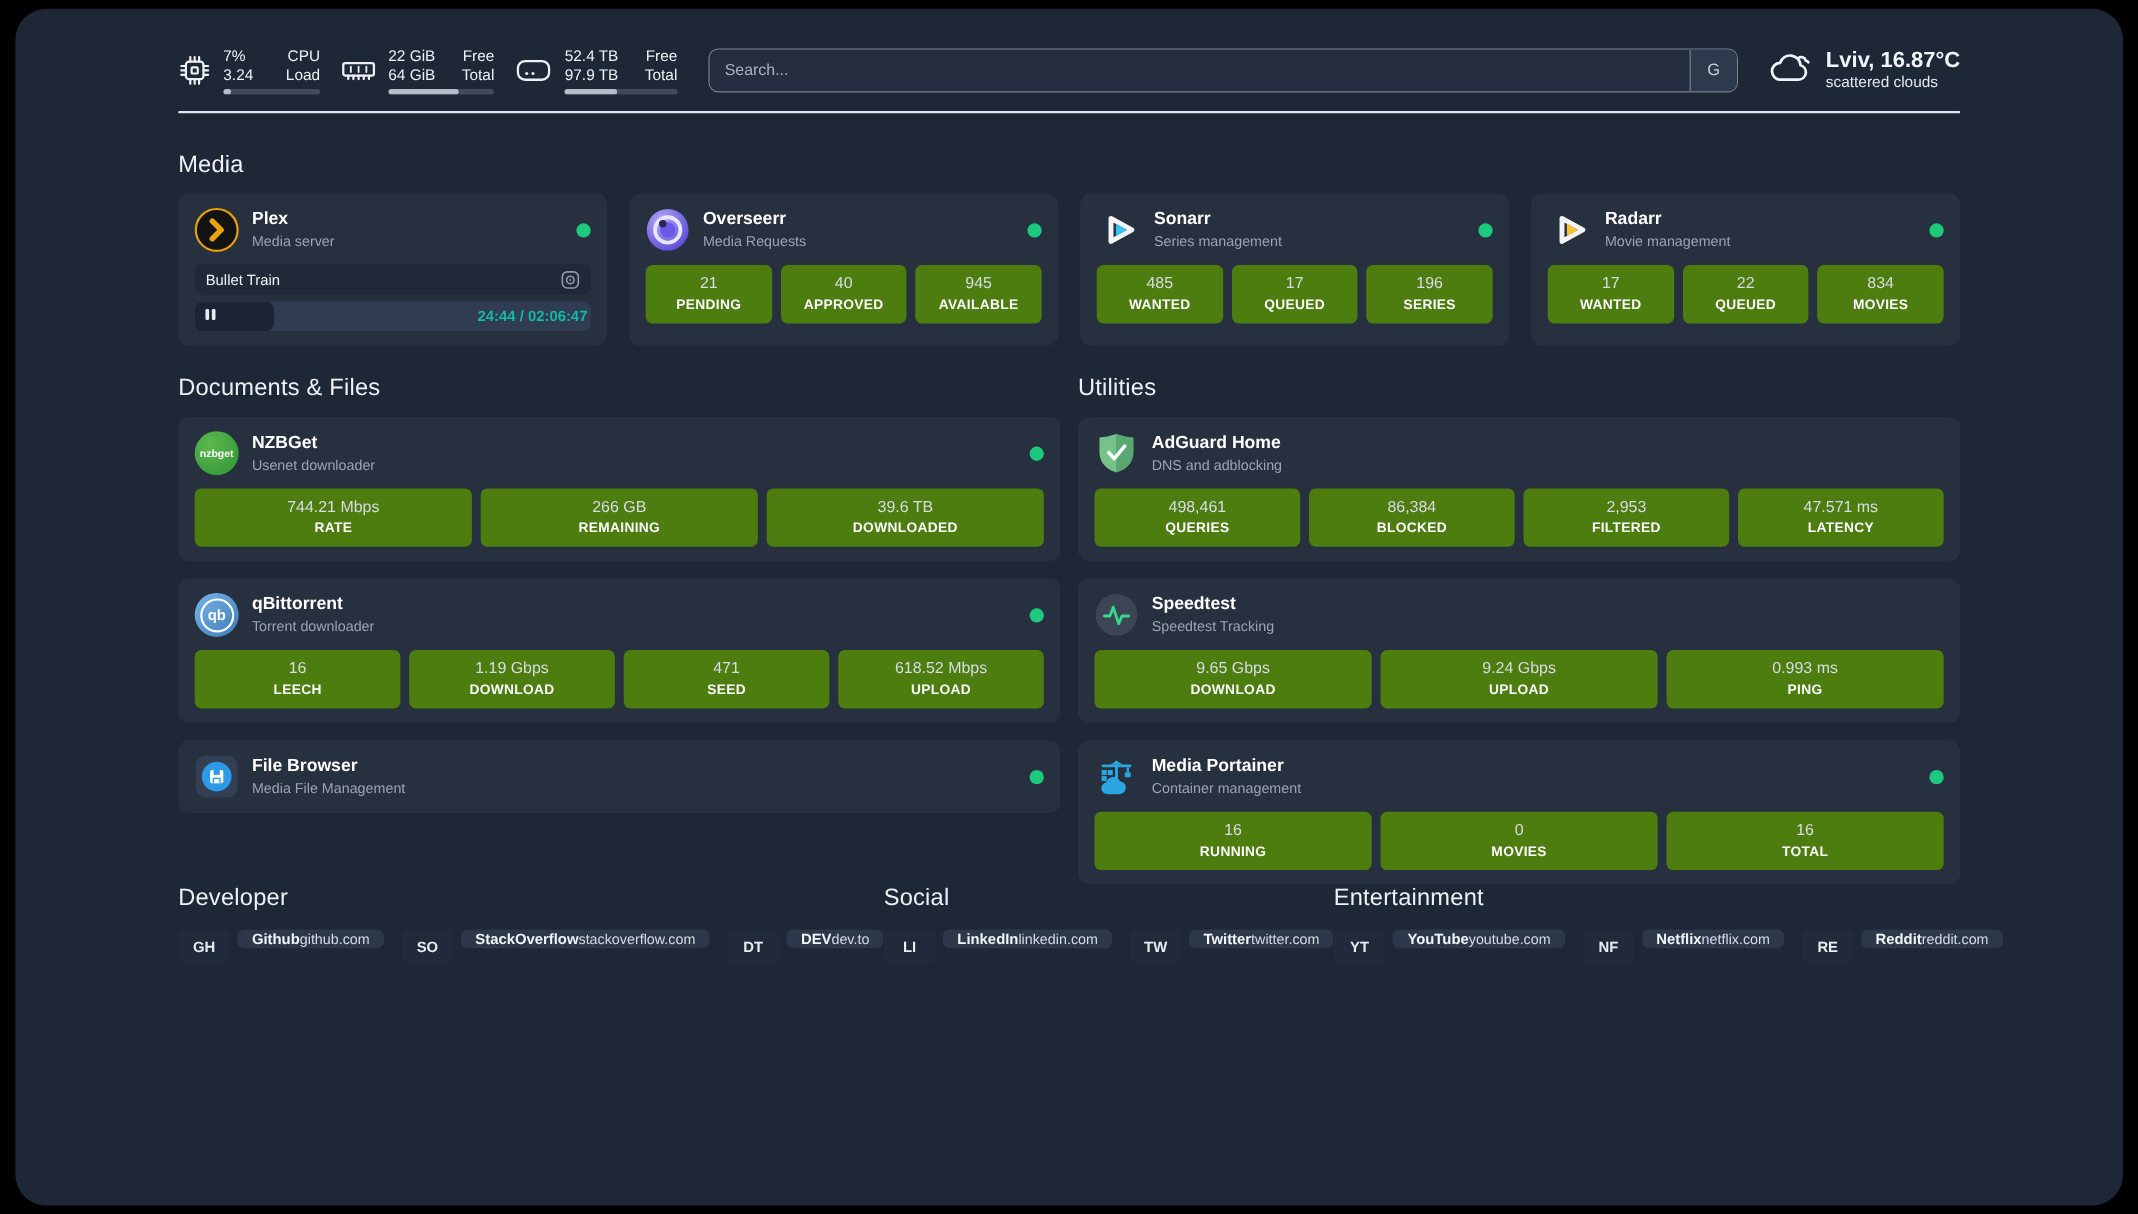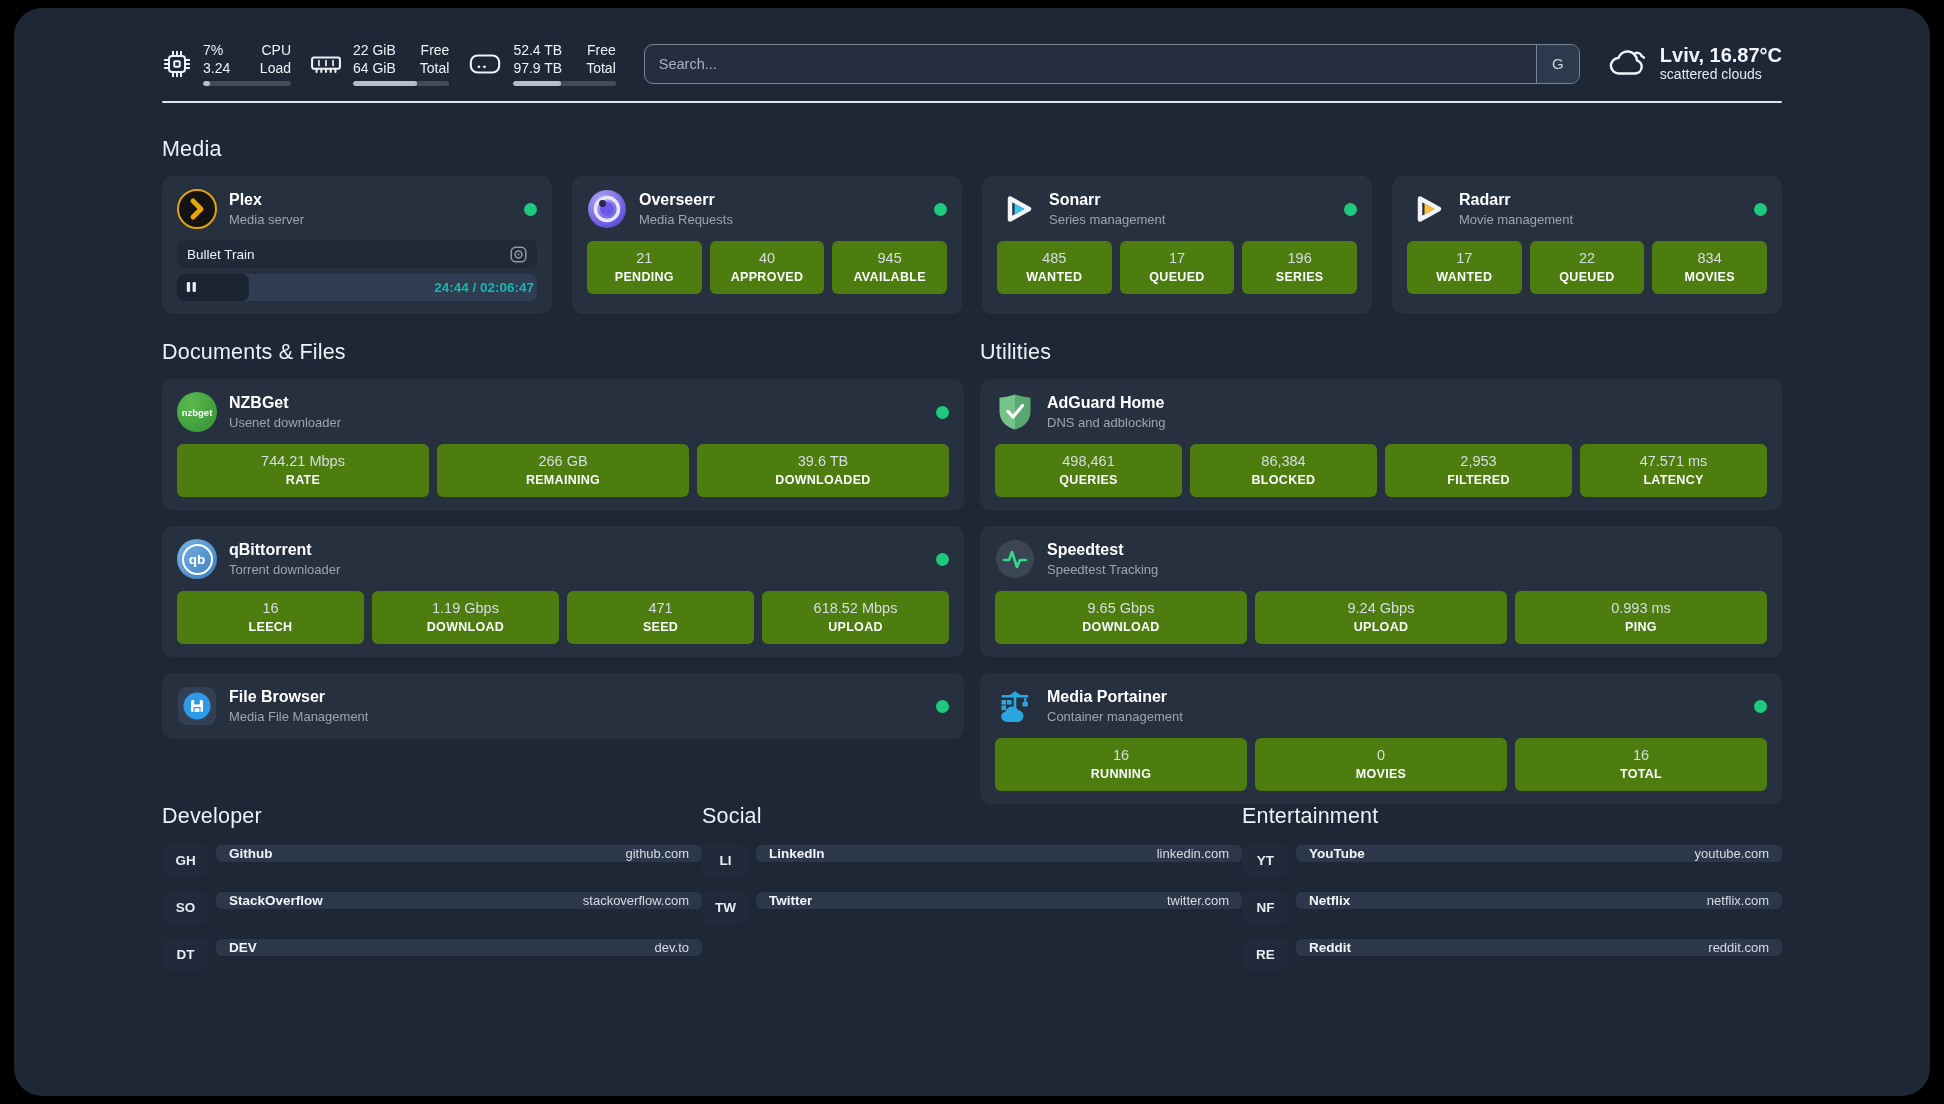--- a/index.html
+++ b/index.html
@@ -64,21 +64,21 @@
   
   .icon-circle{width:40px;height:40px;border-radius:50%;display:flex;align-items:center;justify-content:center;box-sizing:border-box;}
   .plex{background:#131313;border:2px solid #e5a00d;}
   .nzb{background:radial-gradient(circle at 35% 30%,#5cb84e,#2f9334);color:#fff;font-size:9.5px;font-weight:700;}
   .qb{background:linear-gradient(135deg,#7ab5e6,#3c7cba);}
   .qb-ring{width:31px;height:31px;border:2px solid #fff;border-radius:50%;display:flex;align-items:center;
     justify-content:center;color:#fff;font-size:13.5px;font-weight:700;box-sizing:border-box;}
 
   
   .links-grid{display:grid;grid-template-columns:repeat(3,1fr);}
-  .link-rows{margin-top:16px;display:flex;flex-direction:column;gap:16px;}
+  .link-rows{margin-top:16px;display:flex;flex-direction:row;gap:16px;}
   .link-row{display:flex;gap:7px;cursor:pointer;}
   .chip{width:47px;height:31px;flex:none;background:#202a3a;border-radius:6px;display:flex;
     align-items:center;justify-content:center;font-size:13.5px;font-weight:700;color:#e8ecf2;}
   .link-bar{flex:1;height:17px;background:#2c3749;border-radius:6px;display:flex;align-items:center;
     justify-content:space-between;padding:0 13px;}
   .link-name{font-size:13.5px;font-weight:700;color:#f2f5f8;}
   .link-url{font-size:13px;color:#d6dce4;}
 </style>
 </head>
 <body>

